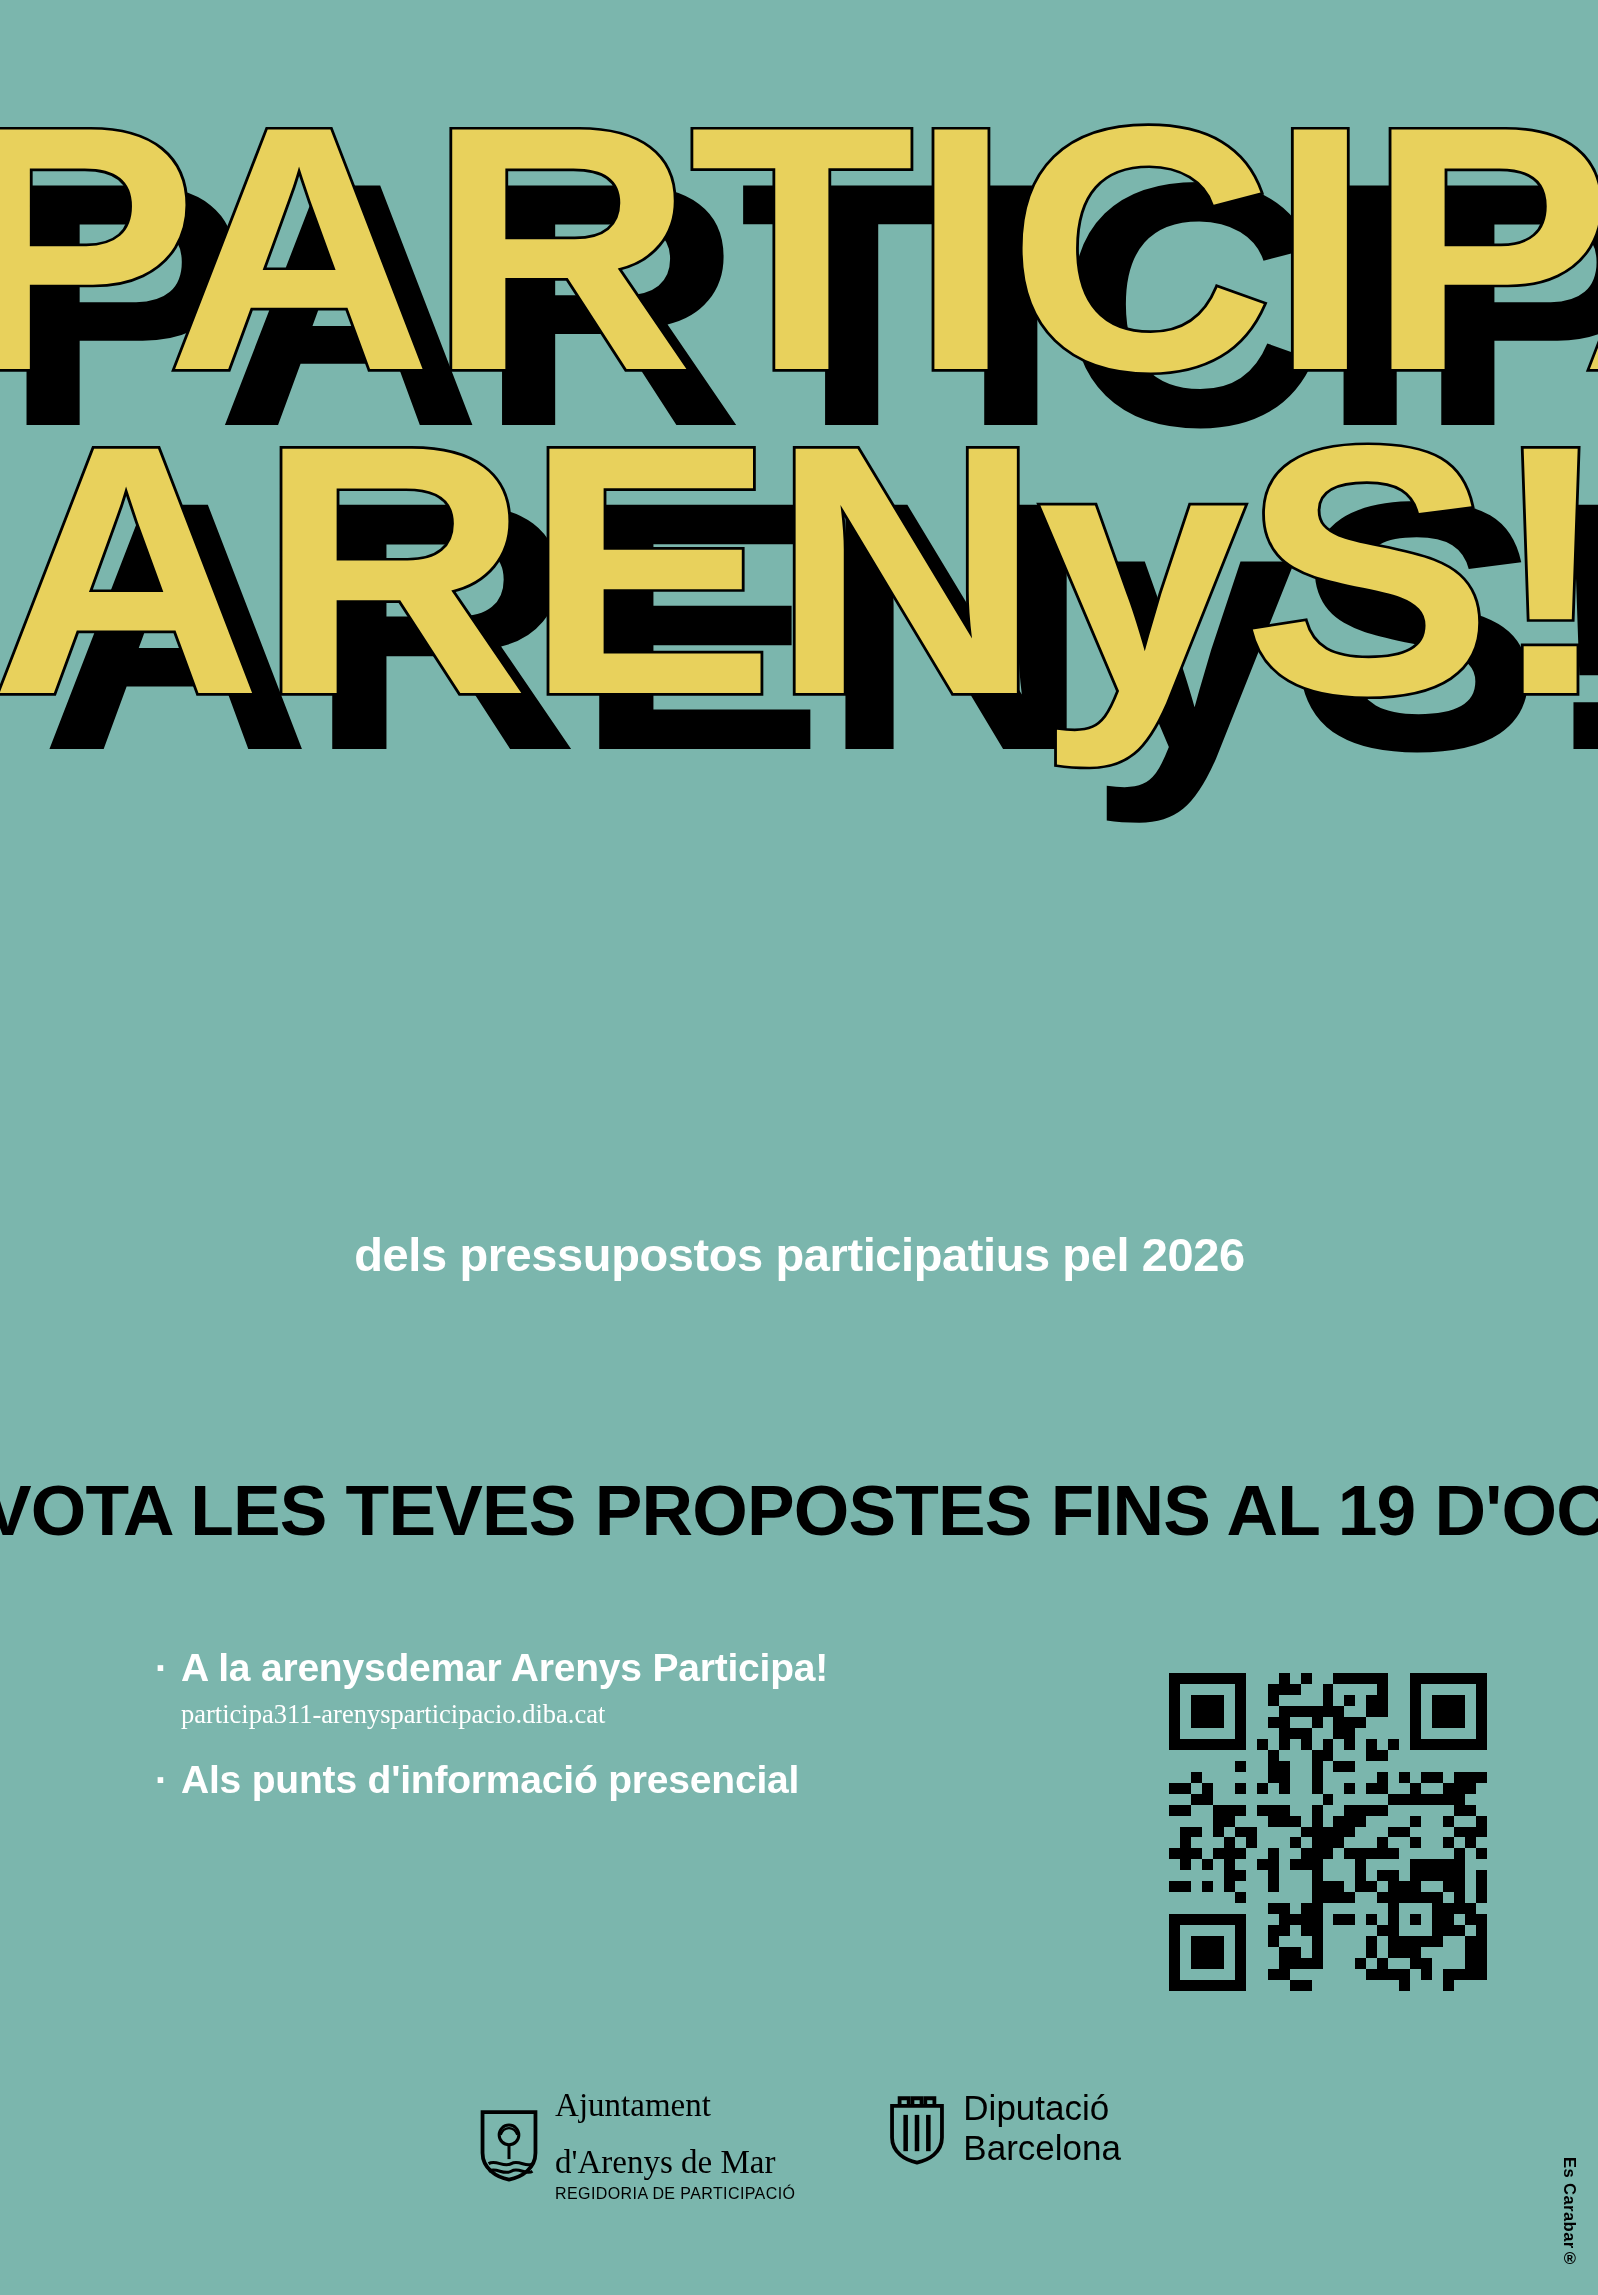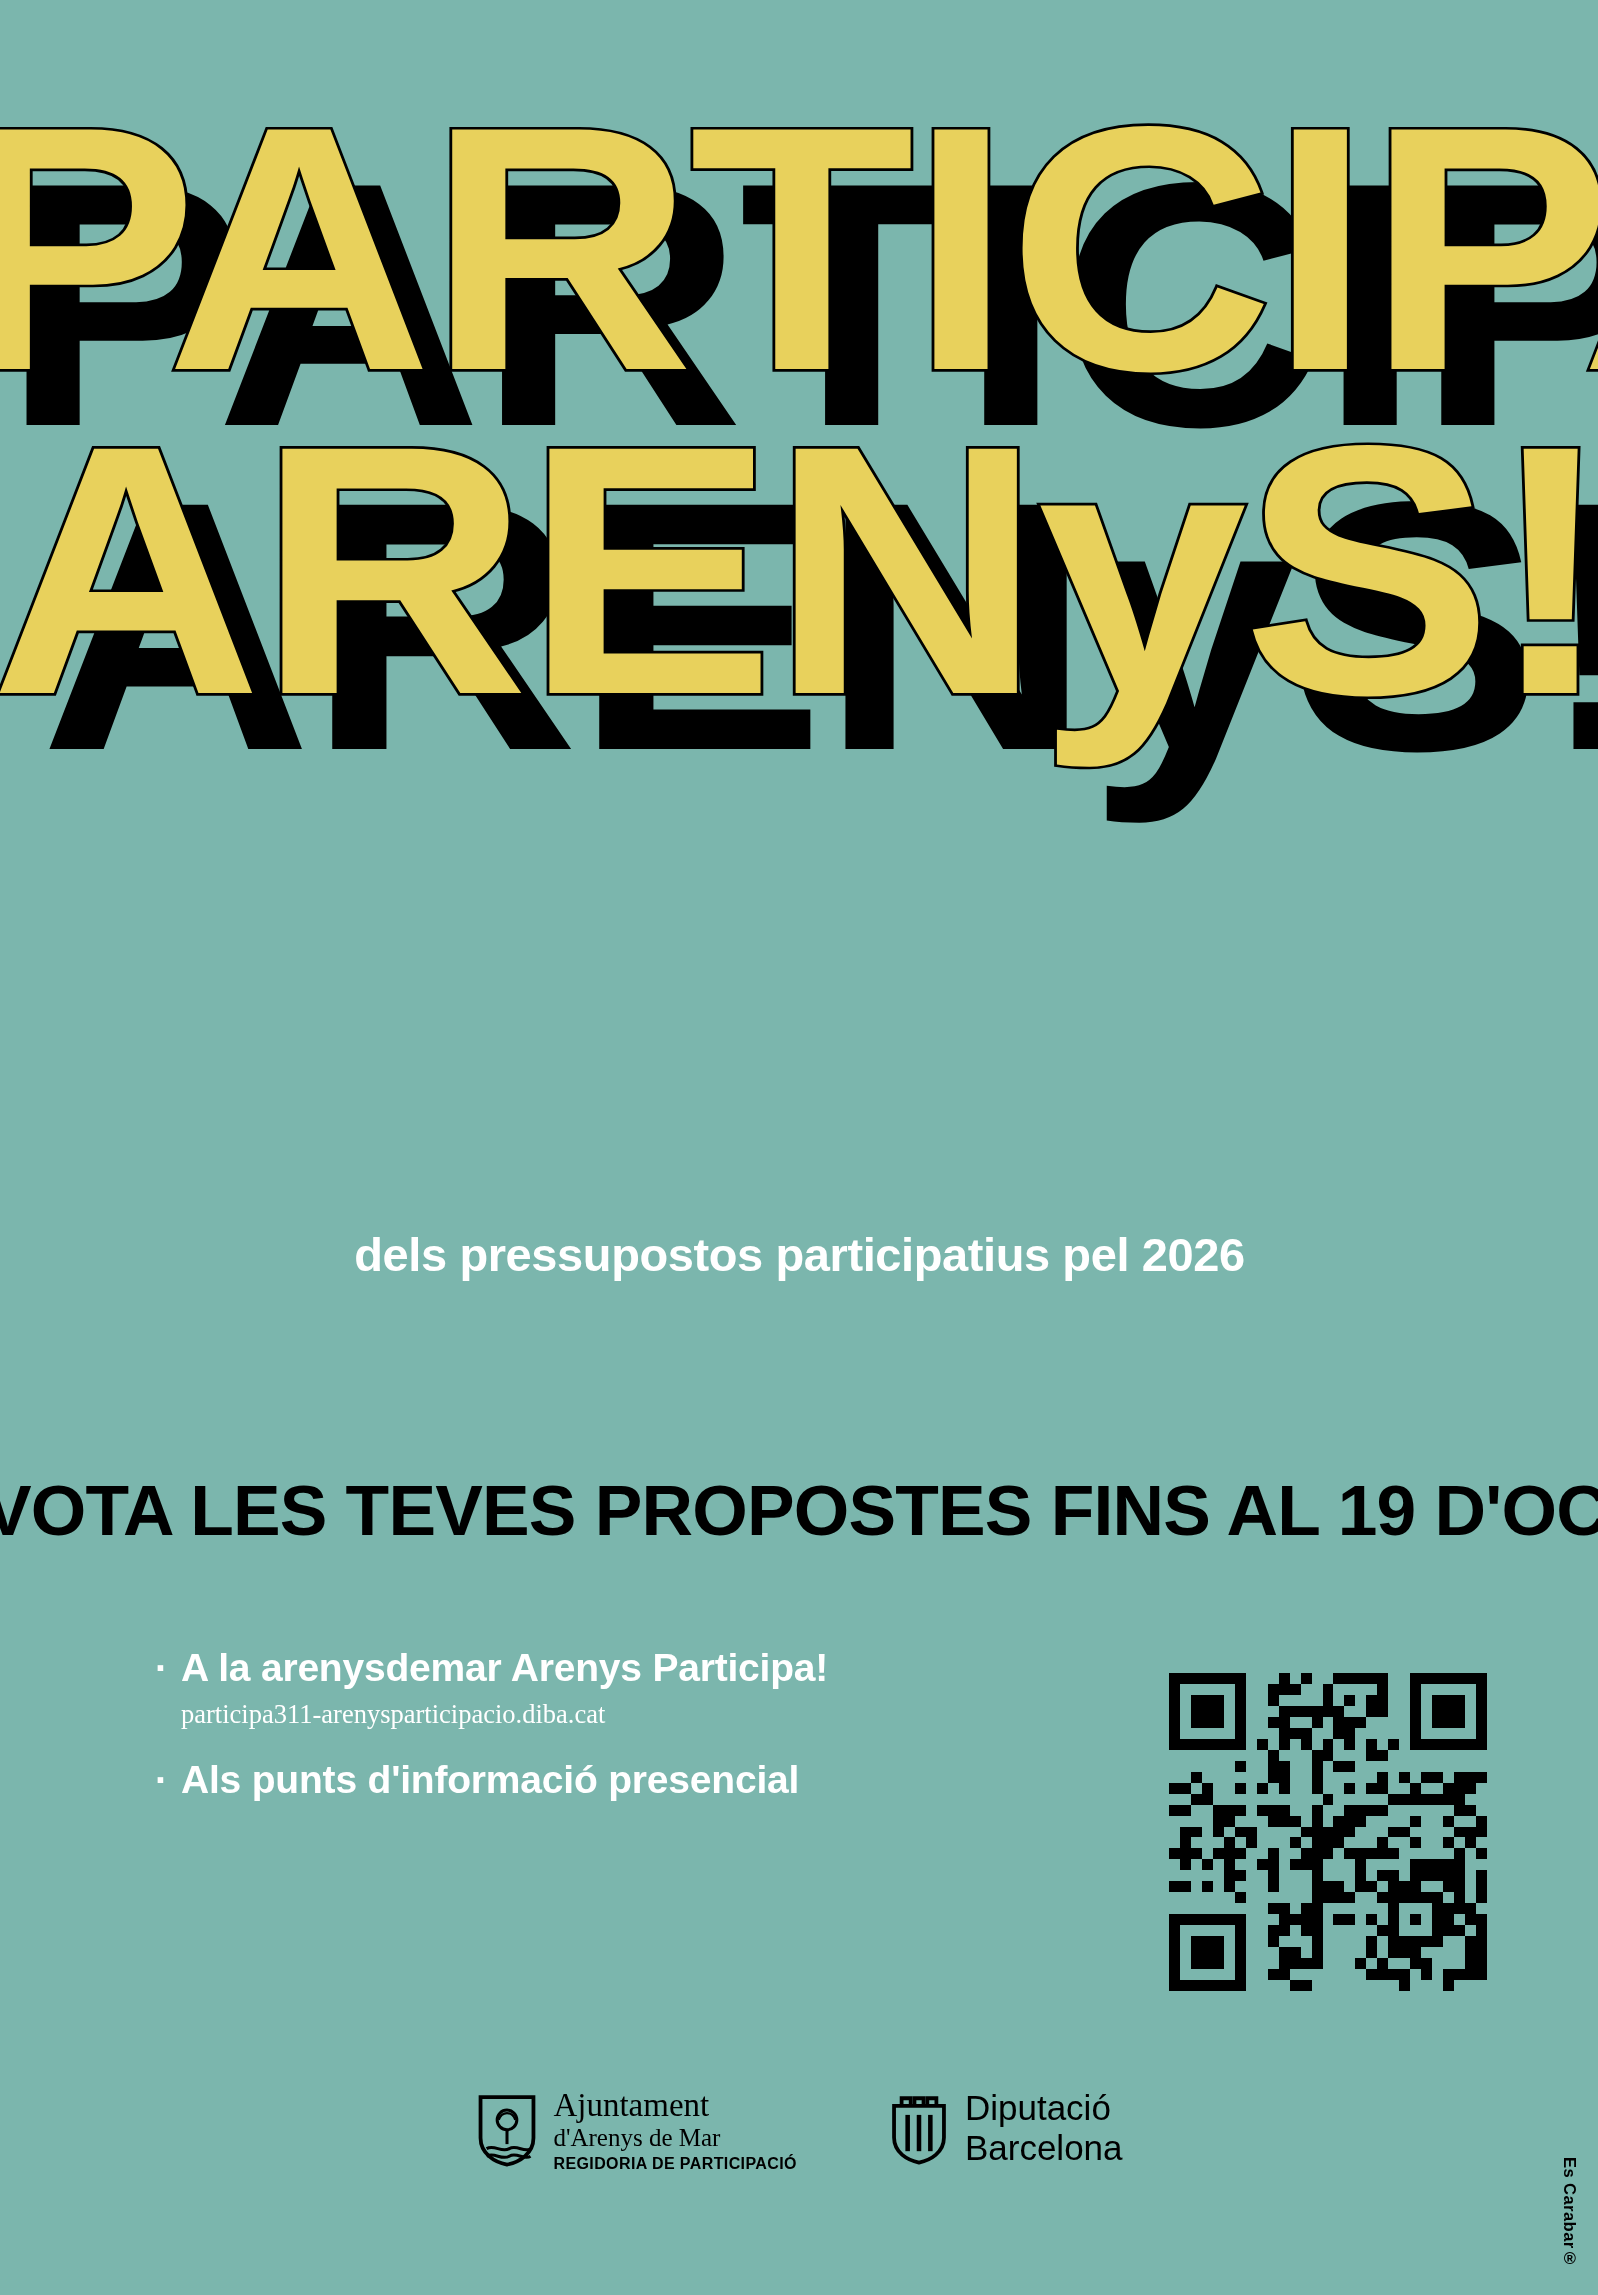--- a/index.html
+++ b/index.html
@@ -176,25 +176,25 @@
   .crest {
     width: 62px;
     height: 73px;
     flex: 0 0 62px;
   }
   .logo-text-1 {
     font-family: "Liberation Serif", serif;
     line-height: 1.08;
   }
   .logo-text-1 .l1 { font-size: 33px; }
-  .logo-text-1 .l2 { font-size: 25px; }
+  .logo-text-1 .l2 { font-size: 33px; margin-top: 21px; }
   .logo-text-1 .l3 {
     font-family: "Liberation Sans", sans-serif;
     font-size: 16px;
-    font-weight: bold;
+    font-weight: normal;
     letter-spacing: 0.4px;
     margin-top: 4.5px;
   }
   .logo-text-2 {
     font-family: "Liberation Sans", sans-serif;
     font-size: 35px;
     line-height: 1.15;
   }
   .credit {
     position: absolute;

